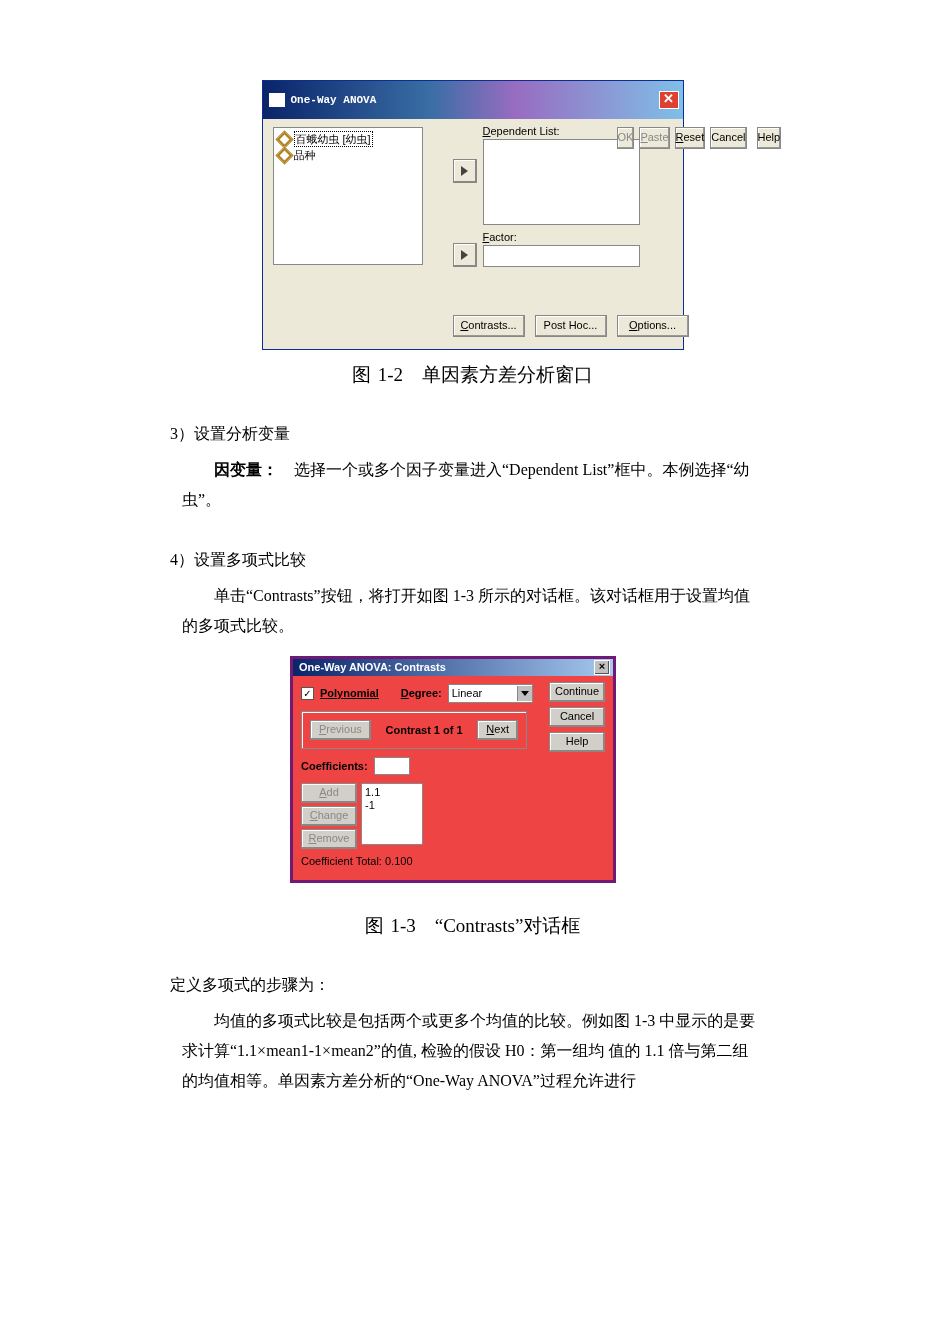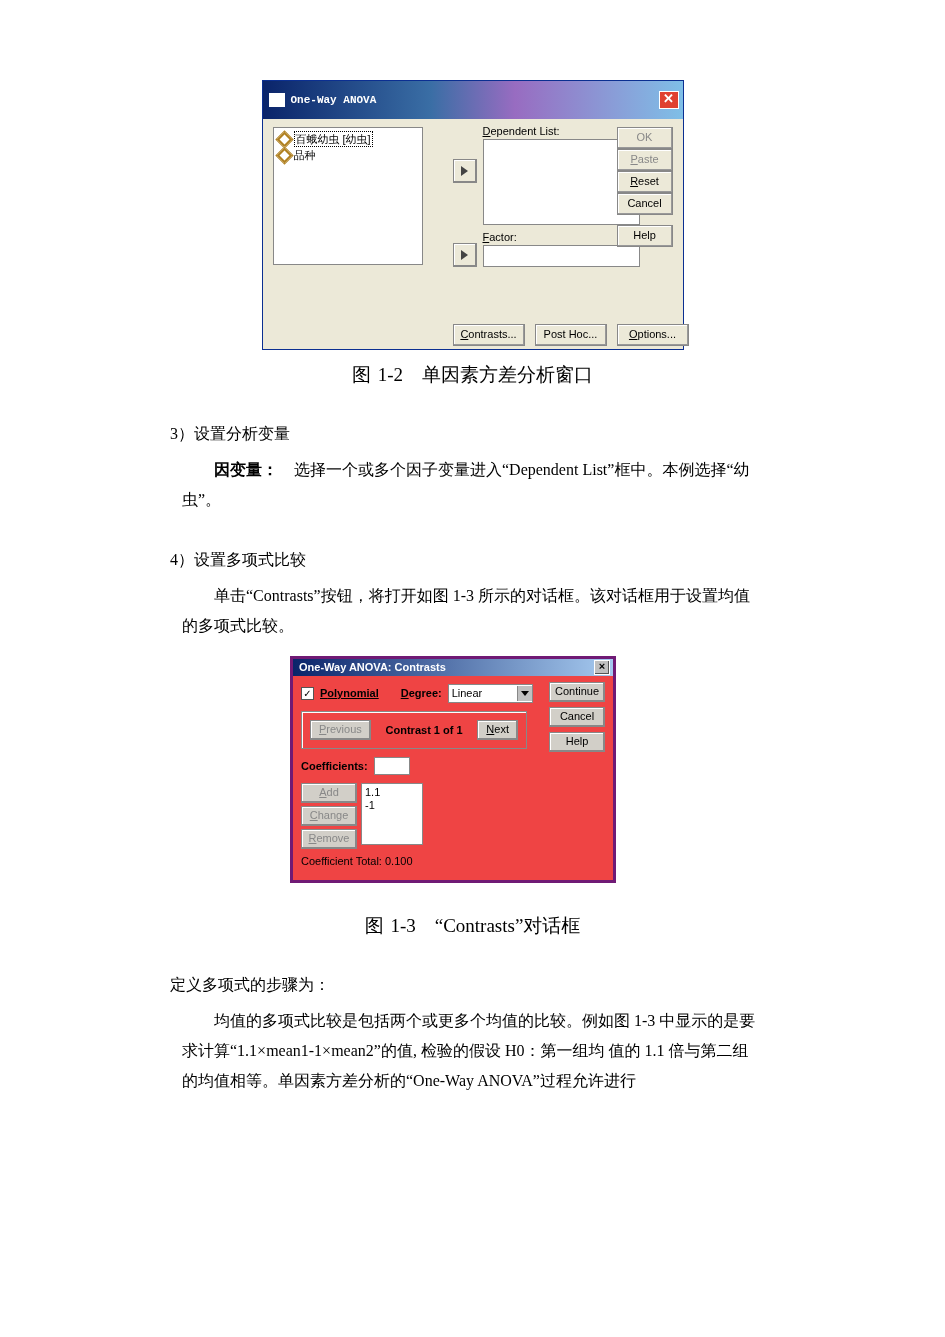--- a/index.html
+++ b/index.html
@@ -137,38 +137,39 @@
     border: 1px solid #888;
     margin-left: 30px;
   }
   .factor-xfer { position: absolute; left: 0px; top: 12px; }
   .btn-col {
     position: absolute;
     right: 10px;
     top: 8px;
     width: 56px;
     display: flex;
-    flex-direction: column;
+    flex-direction: row;
+    gap: 5px;
   }
   .win-btn {
     height: 20px;
     border: 1px solid #888;
     background: #ece9d8;
     box-shadow: inset -1px -1px 0 #999, inset 1px 1px 0 #fff;
     font-size: 11px;
     text-align: center;
     line-height: 18px;
     cursor: pointer;
   }
   .win-btn.disabled { color: #888; cursor: default; }
   .sep { height: 10px; }
   .bottom-btns {
     position: absolute;
     left: 190px;
-    bottom: 3px;
+    bottom: 12px;
     display: flex;
     gap: 10px;
   }
   .bottom-btns .win-btn { width: 70px; }
   .underline-first::first-letter { text-decoration: underline; }
   .caption {
     text-align: center;
     font-family: "SimSun", serif;
     font-size: 19px;
     margin-top: 8px;

